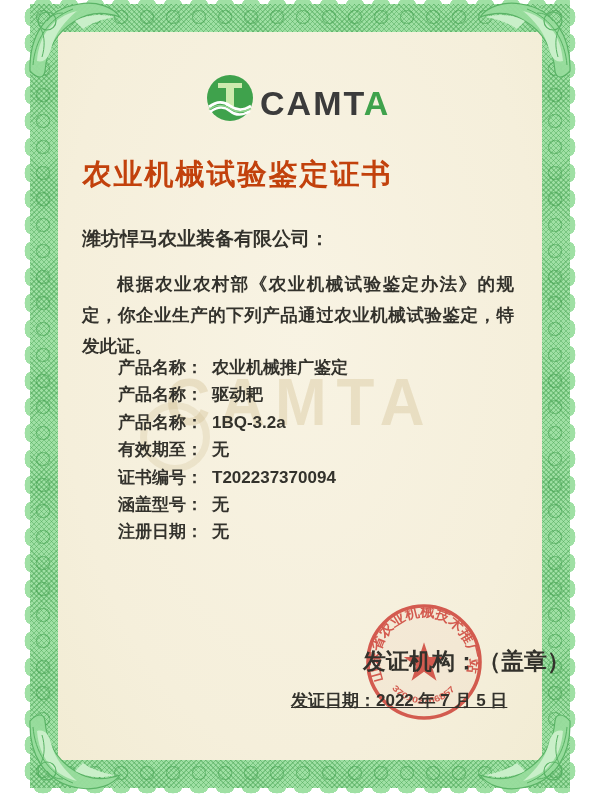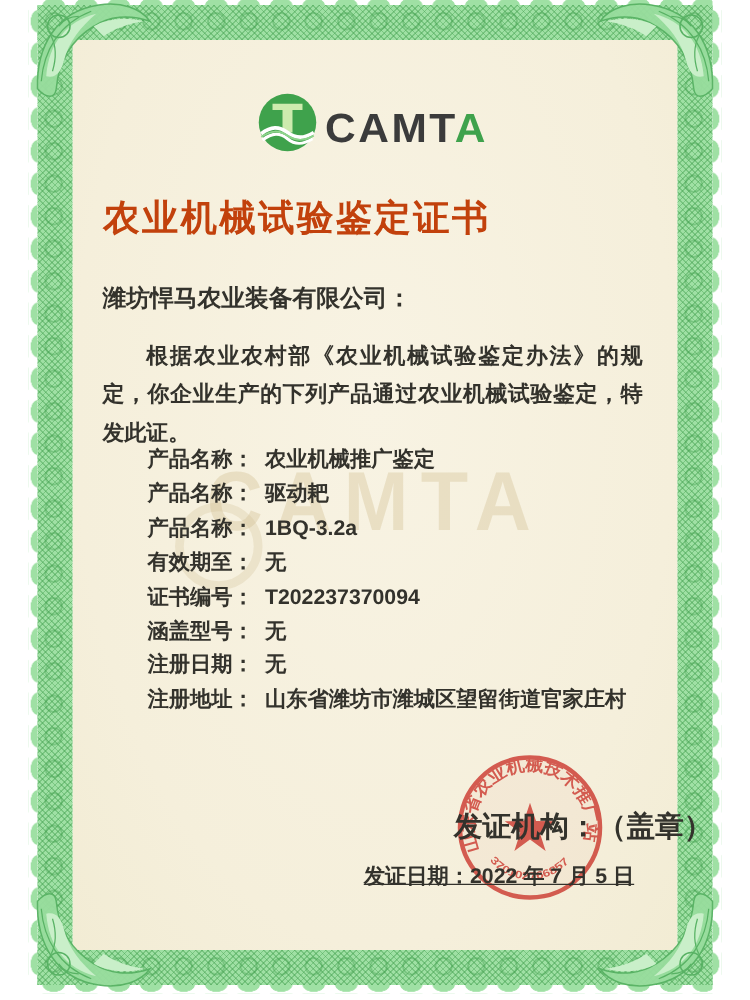--- a/index.html
+++ b/index.html
@@ -159,23 +159,20 @@
   </div>
   <div class="field-row">
     <span class="flabel">证书编号：</span><span class="fvalue">T202237370094</span>
   </div>
   <div class="field-row">
     <span class="flabel">涵盖型号：</span><span class="fvalue">无</span>
   </div>
   <div class="field-row">
     <span class="flabel">注册日期：</span><span class="fvalue">无</span>
   </div>
-  <div class="field-row">
-    <span class="flabel">注册地址：</span><span class="fvalue">山东省潍坊市潍城区望留街道官家庄村</span>
-  </div>
 </div>
 
 <div class="issuer-line">
   <span>发证机构：</span><span>（盖章）</span>
 </div>
 <div class="date-line">
   <span>发证日期：</span><span>2022 年 7 月 5 日</span>
 </div>
 
 <svg class="seal" viewBox="-65 -65 130 130" xmlns="http://www.w3.org/2000/svg">

